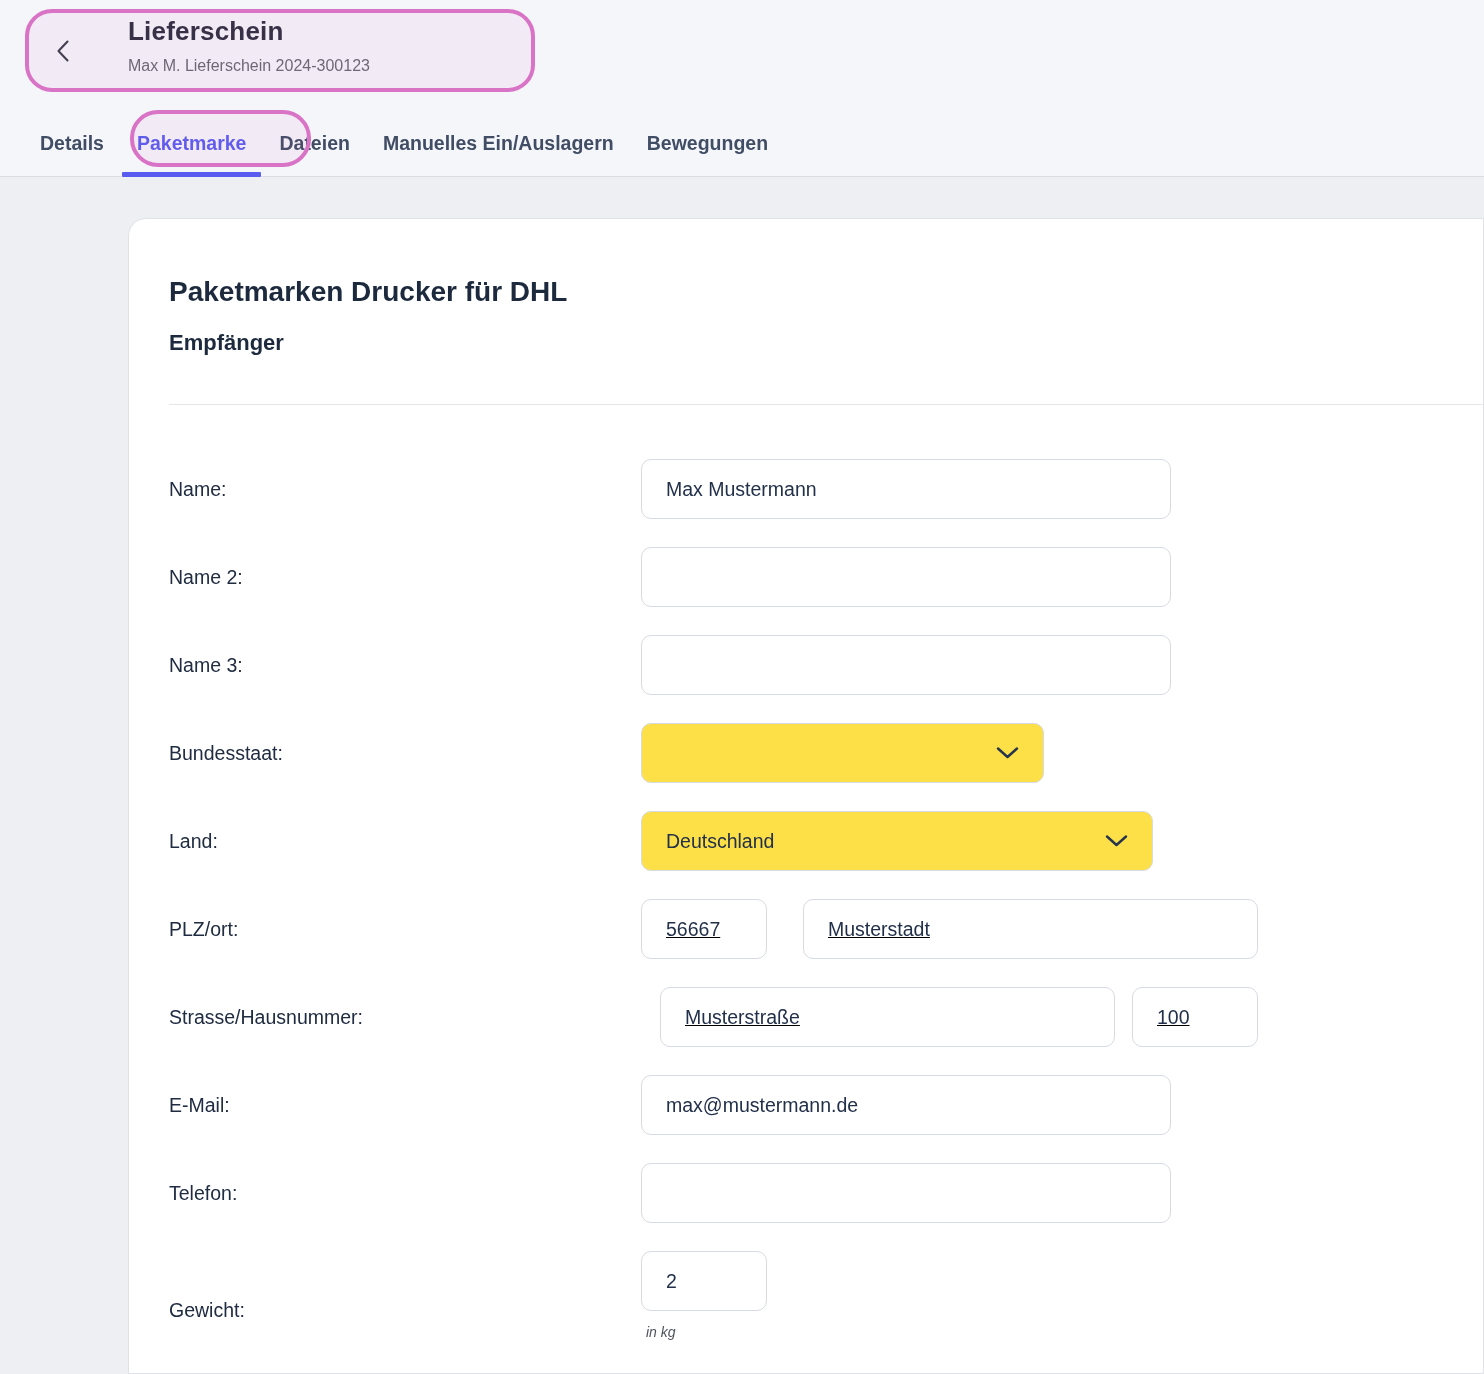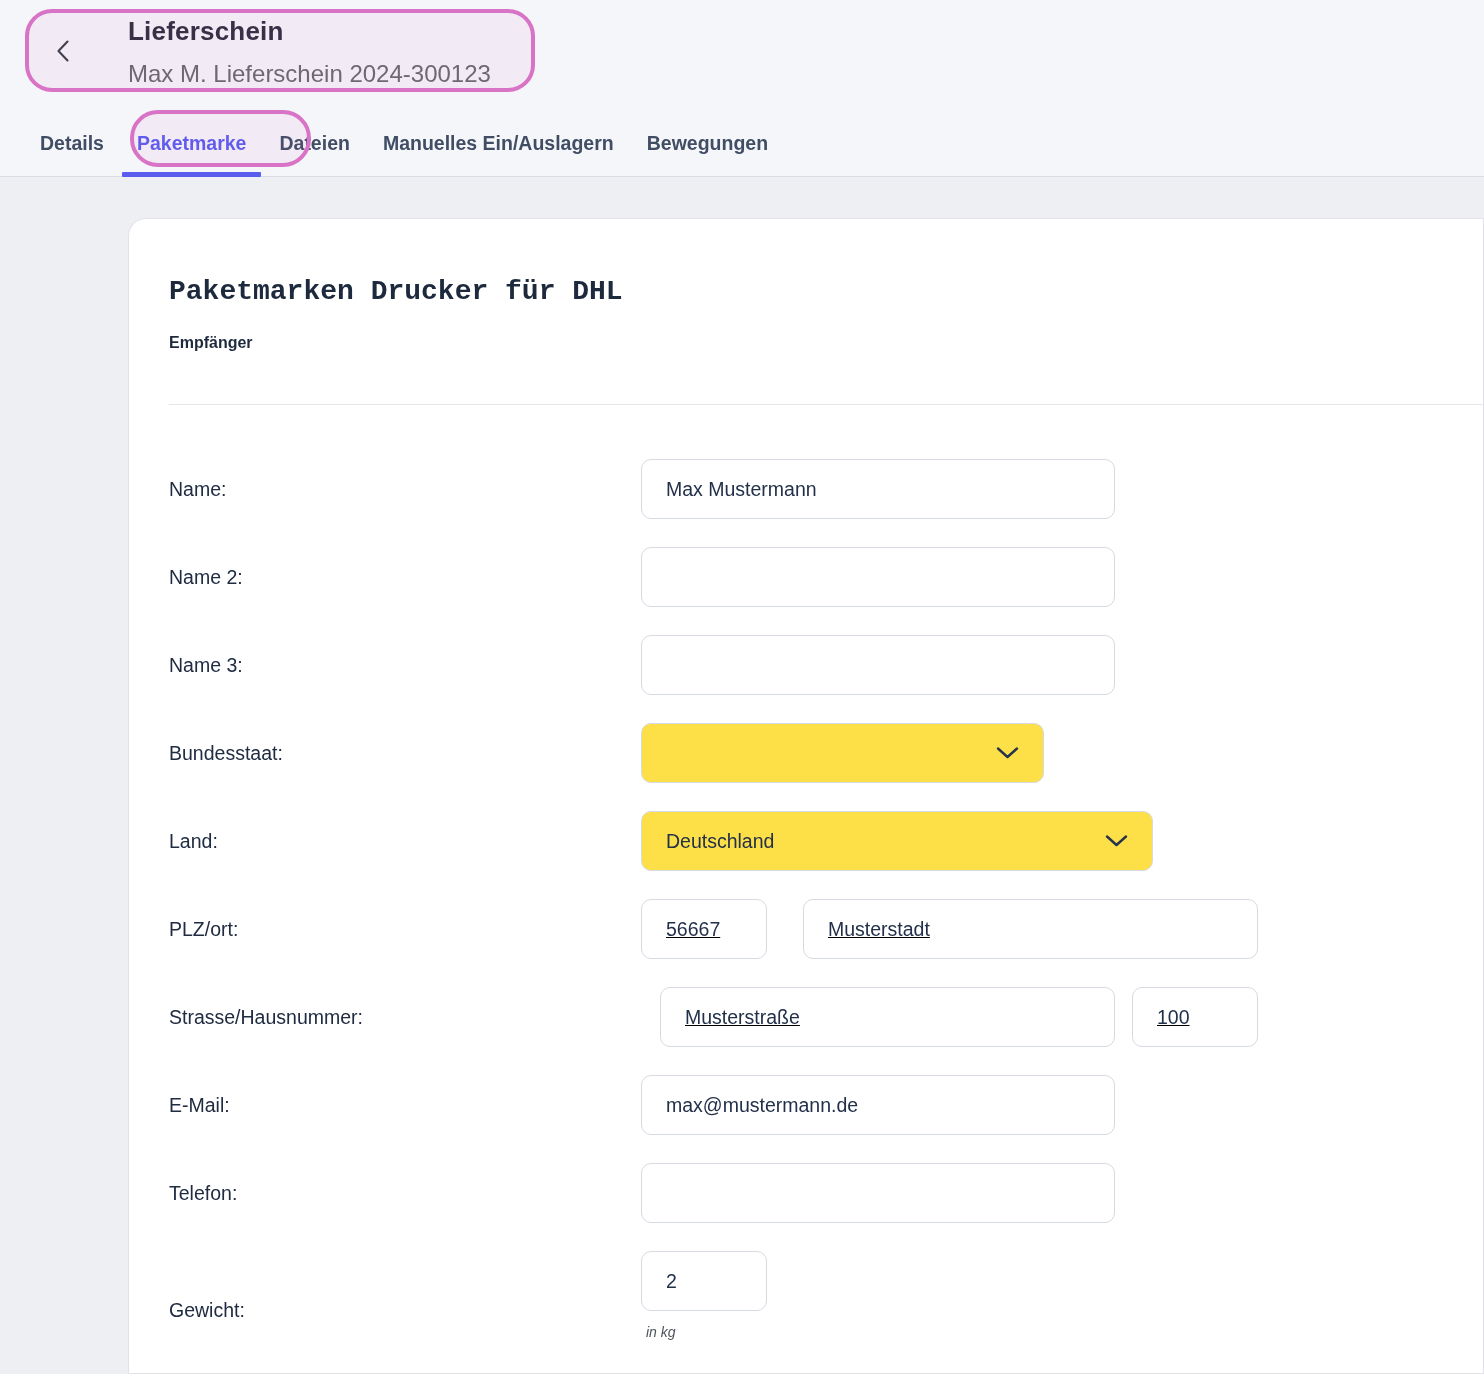--- a/index.html
+++ b/index.html
@@ -16,21 +16,21 @@
     background:#f5f6f9;border-bottom:1px solid #d9dce2;box-sizing:border-box;
   }
   .header{position:relative;height:110px;}
   .back-btn{
     position:absolute;left:50px;top:36px;width:26px;height:30px;
     display:flex;align-items:center;justify-content:center;cursor:pointer;
     background:none;border:none;padding:0;
   }
   .titles{position:absolute;left:128px;top:15px;}
   .page-title{font-size:26px;font-weight:bold;color:#2d2d3e;line-height:32px;letter-spacing:.2px;}
-  .page-subtitle{font-size:24px;color:#68686f;line-height:26px;margin-top:14px;}
+  .page-subtitle{font-size:16px;color:#68686f;line-height:26px;margin-top:6px;}
   
   .tabs{
     position:absolute;left:0;top:110px;width:1484px;height:66px;
     display:flex;gap:33px;padding-left:40px;box-sizing:border-box;align-items:flex-end;
   }
   .tab{
     position:relative;height:100%;display:flex;align-items:center;
     font-size:19.5px;font-weight:bold;color:#404d64;cursor:pointer;white-space:nowrap;
   }
   .tab.active{color:var(--accent,#5a5cf0);}
@@ -46,38 +46,38 @@
   }
   .ann-header{left:25px;top:9px;width:510px;height:83px;border-radius:27px;}
   .ann-tab{left:130px;top:110px;width:181px;height:57px;border-radius:28px;}
   
   .card{
     position:absolute;left:128px;top:218px;width:1356px;height:1156px;
     background:#ffffff;border:1px solid #e0e2e8;box-sizing:border-box;
     border-radius:18px 0 0 0;
     padding:56px 0 0 40px;
   }
-  .card-title{font-size:28px;font-weight:bold;color:#1d2a3e;margin:0;line-height:34px;font-family:Liberation Mono, monospace;}
-  .section-title{font-size:16px;font-weight:bold;color:#1d2a3e;margin-top:22px;line-height:24px;}
+  .card-title{font-size:28px;font-weight:bold;color:#1d2a3e;margin:0;line-height:34px;}
+  .section-title{font-size:22px;font-weight:bold;color:#1d2a3e;margin-top:22px;line-height:24px;}
   .divider{height:1px;background:#e4e6ea;margin-top:49px;}
   
   .form{margin-top:54px;}
   .row{display:flex;align-items:flex-end;margin-bottom:28px;}
   .flabel{
     width:472px;flex:0 0 472px;font-size:19.5px;color:#202c42;
     line-height:60px;white-space:nowrap;
   }
   .fctl{display:flex;flex-direction:column;}
   .pair{display:flex;gap:17px;text-decoration:underline;}
   .inp{
     height:60px;border:1px solid #d6dae1;border-radius:10px;background:#fff;
     font-size:19.5px;color:#22304a;padding:0 24px;box-sizing:border-box;
     font-family:inherit;outline:none;
   }
-  .w-full{width:474px;}
+  .w-full{width:530px;}
   .w-mid{width:455px;margin-left:19px;}
   .w-sm{width:126px;}
   .select{
     height:60px;border:1px solid #d6dae1;border-radius:10px;background:#fde047;
     display:flex;align-items:center;justify-content:space-between;
     padding:0 24px;box-sizing:border-box;cursor:pointer;
   }
   .w-state{width:403px;}
   .w-land{width:512px;}
   .sel-val{font-size:19.5px;color:#22304a;min-height:1px;}

